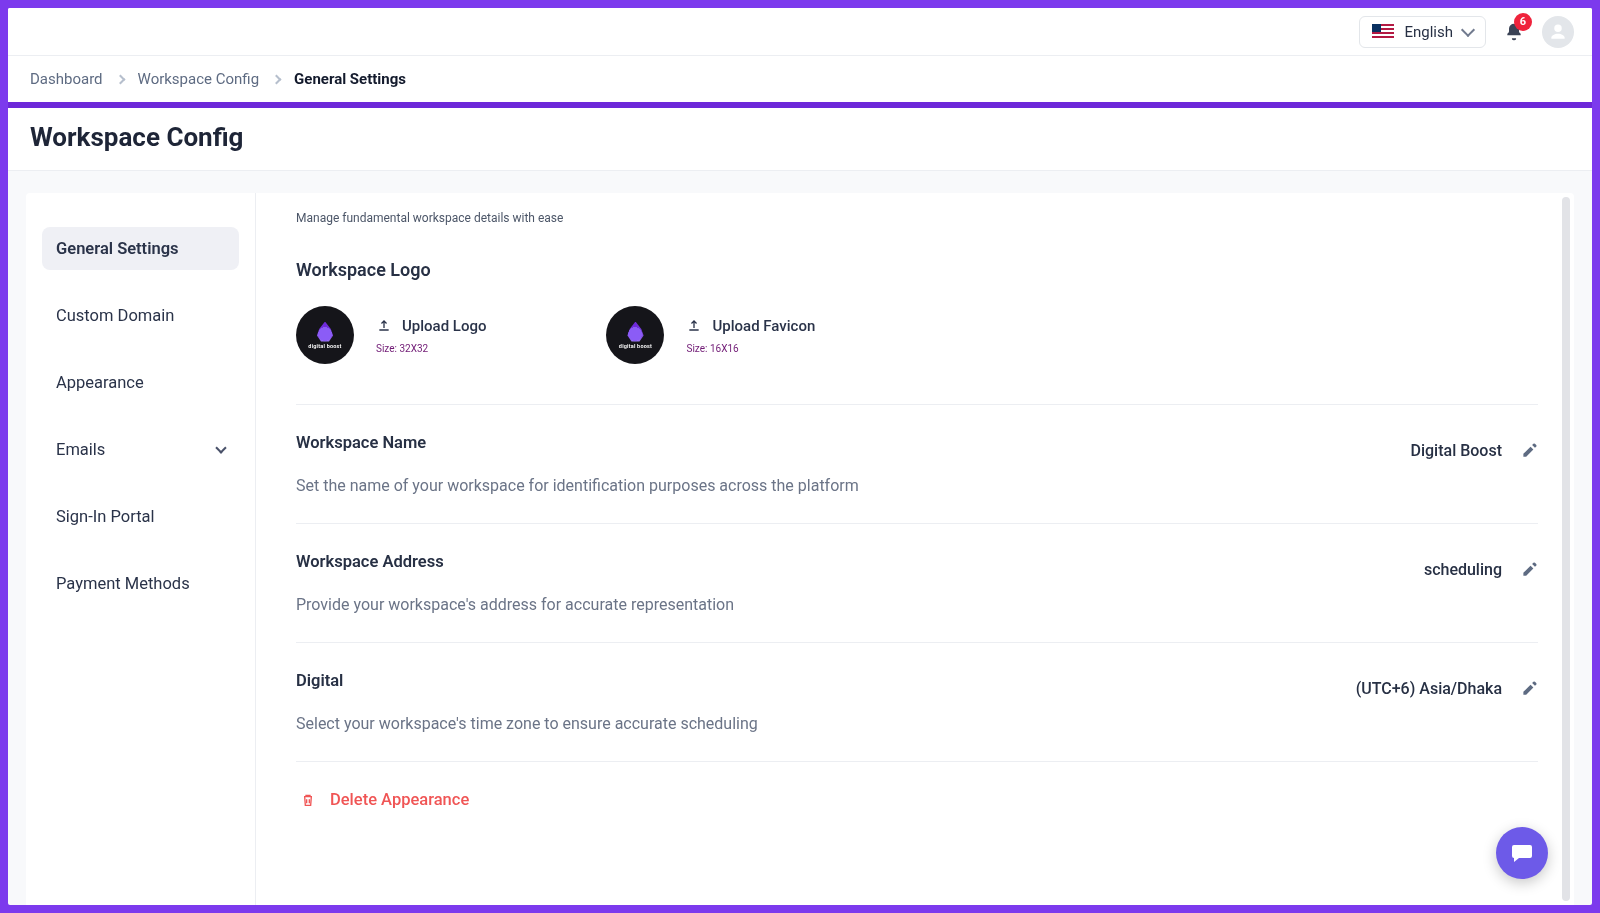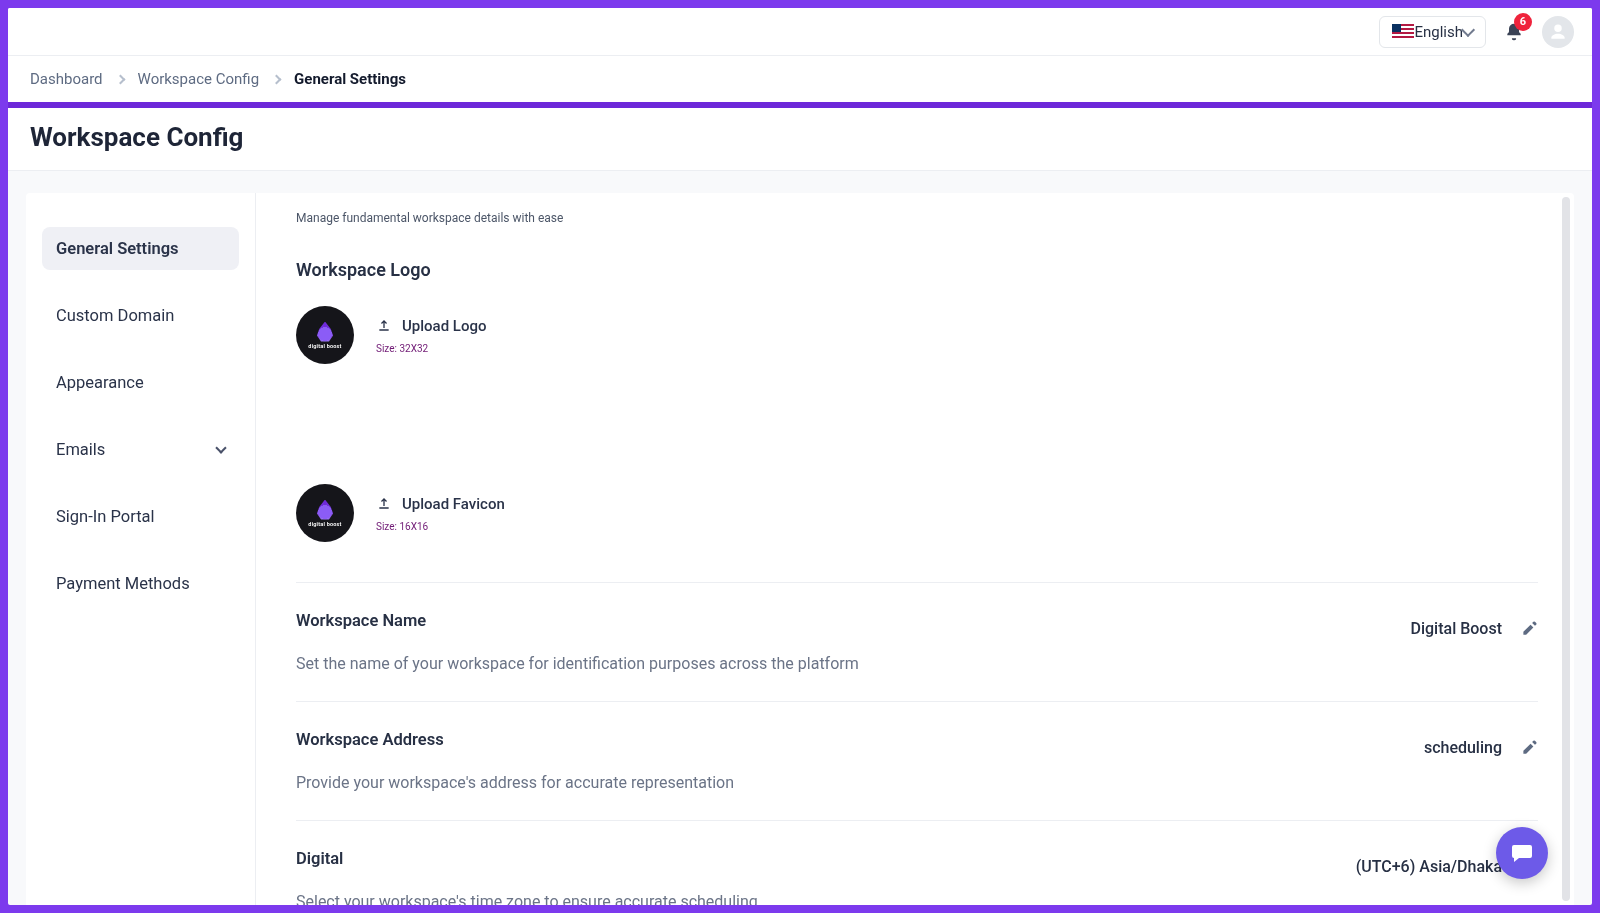--- a/index.html
+++ b/index.html
@@ -32,20 +32,21 @@
       justify-content: flex-end;
       padding: 0 18px;
       gap: 18px;
     }
     .lang-select {
       border: 1px solid #e3e6ea;
       border-radius: 6px;
       padding: 6px 12px;
       display: flex;
       align-items: center;
+      gap: 10px;
       cursor: pointer;
       background: #fff;
     }
     .flag-us {
       width: 22px; height: 15px; display: inline-block;
       background:
         linear-gradient(#0a3161, #0a3161) 0 0 / 9px 8px no-repeat,
         repeating-linear-gradient(#b31942 0 2px, #fff 2px 4px);
     }
     .lang-label { font-size: 15px; color: #273044; }
@@ -120,21 +121,21 @@
       padding: 18px 36px 18px 40px;
       overflow-y: auto;
     }
     .scroll-decor {
       position:absolute; right:4px; top:4px; bottom:4px; width:8px; background:#e2e3e7; border-radius:4px;
     }
 
     .lead { font-size: 12px; color:#4c5668; margin-bottom: 34px; }
     .section-head { font-size: 18px; font-weight:600; color:#273044; margin-bottom: 26px; }
 
-    .logo-row { display:flex; gap:120px; margin-bottom:40px;flex-direction:column; }
+    .logo-row { display:flex; gap:120px; margin-bottom:40px; }
     .logo-group { display:flex; align-items:center; gap:22px; }
     .logo-circle {
       width:58px; height:58px; border-radius:50%; background:#15151a;
       display:flex; flex-direction:column; align-items:center; justify-content:center;
     }
     .flame {
       width:18px; height:20px; background:
         radial-gradient(circle at 50% 60%, #8b5cf6 0 45%, transparent 46%),
         conic-gradient(from 0deg at 50% 80%, #6d28d9, #a78bfa, #6d28d9);
       clip-path: polygon(50% 0, 82% 38%, 95% 70%, 72% 100%, 28% 100%, 5% 70%, 18% 38%);

